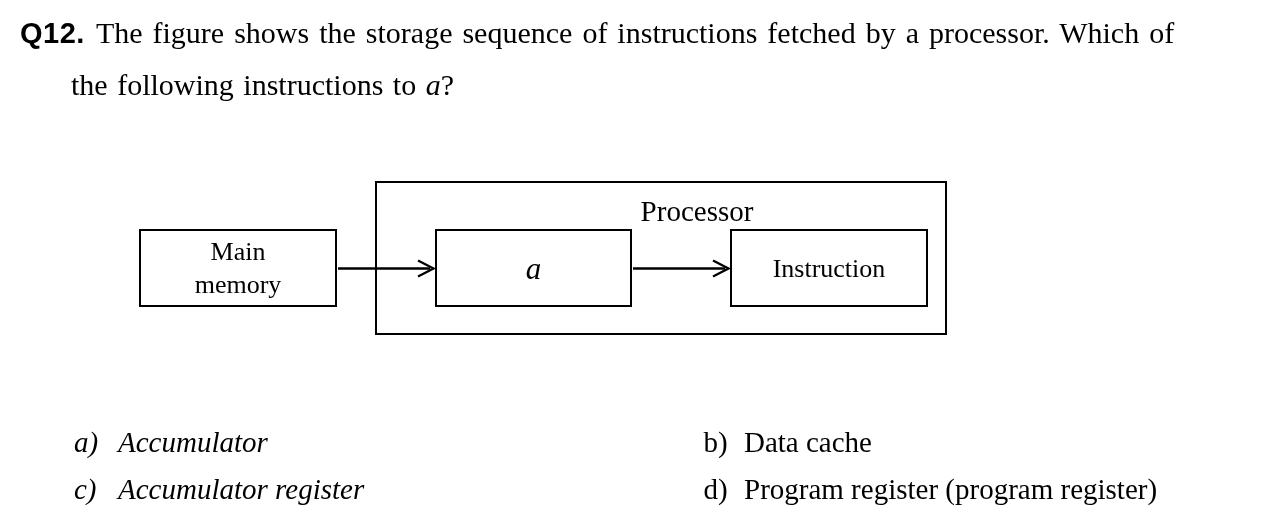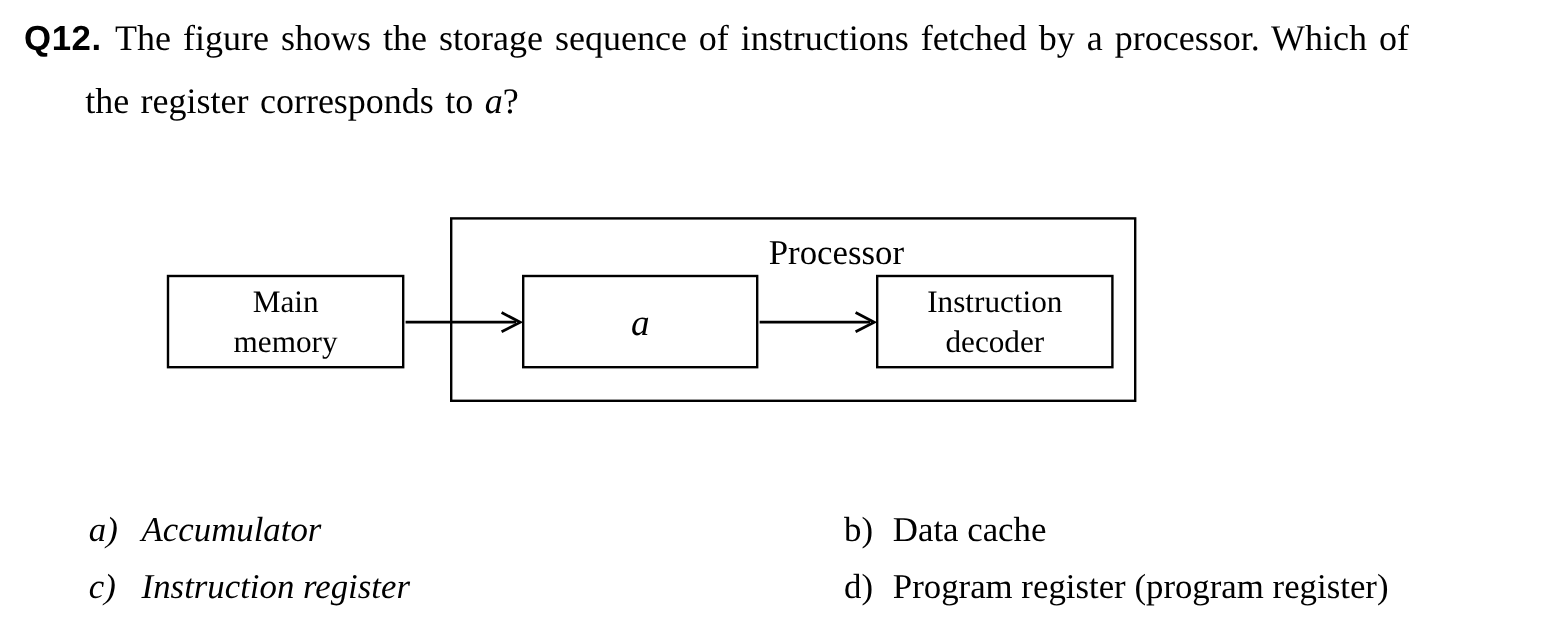--- a/index.html
+++ b/index.html
@@ -73,39 +73,38 @@
   .col1 .letter { width: 44px; }
   .col2 .letter { width: 57px; }
 </style>
 </head>
 <body>
 
 <div class="abs qline" id="qline1">
   <span class="qnum">Q12.</span><span>The figure shows the storage sequence of instructions fetched by a processor. Which of</span>
 </div>
 <div class="abs qline" id="qline2">
-  <span>the register corresponds to </span><span class="var">a</span><span>?</span>
+  <span>the following instructions to </span><span class="var">a</span><span>?</span>
 </div>
 
 <div>
   <div class="dbox" id="processor-box"></div>
   <div class="abs" id="processor-label">Processor</div>
 
   <div class="dbox" id="main-memory-box">
     <span>Main</span>
     <span>memory</span>
   </div>
 
   <div class="dbox" id="a-box">
     <span>a</span>
   </div>
 
   <div class="dbox" id="decoder-box">
     <span>Instruction</span>
-    <span>decoder</span>
   </div>
 
   <svg class="arrows" width="1285" height="527" viewBox="0 0 1285 527">
     <g stroke="#000" stroke-width="2.3" fill="none">
       <line x1="338" y1="268.5" x2="430" y2="268.5"></line>
       <polyline points="418,260.5 433.5,268.5 418,276.5"></polyline>
     </g>
     <g stroke="#000" stroke-width="2.3" fill="none">
       <line x1="633" y1="268.5" x2="725" y2="268.5"></line>
       <polyline points="713,260.5 728.5,268.5 713,276.5"></polyline>
@@ -113,17 +112,17 @@
   </svg>
 </div>
 
 <div class="option-row row1 col1">
   <span class="letter">a)</span><span>Accumulator</span>
 </div>
 <div class="option-row row1 col2">
   <span class="letter">b)</span><span>Data cache</span>
 </div>
 <div class="option-row row2 col1">
-  <span class="letter">c)</span><span>Instruction register</span>
+  <span class="letter">c)</span><span>Accumulator register</span>
 </div>
 <div class="option-row row2 col2">
   <span class="letter">d)</span><span>Program register (program register)</span>
 </div>
 
 </body></html>

